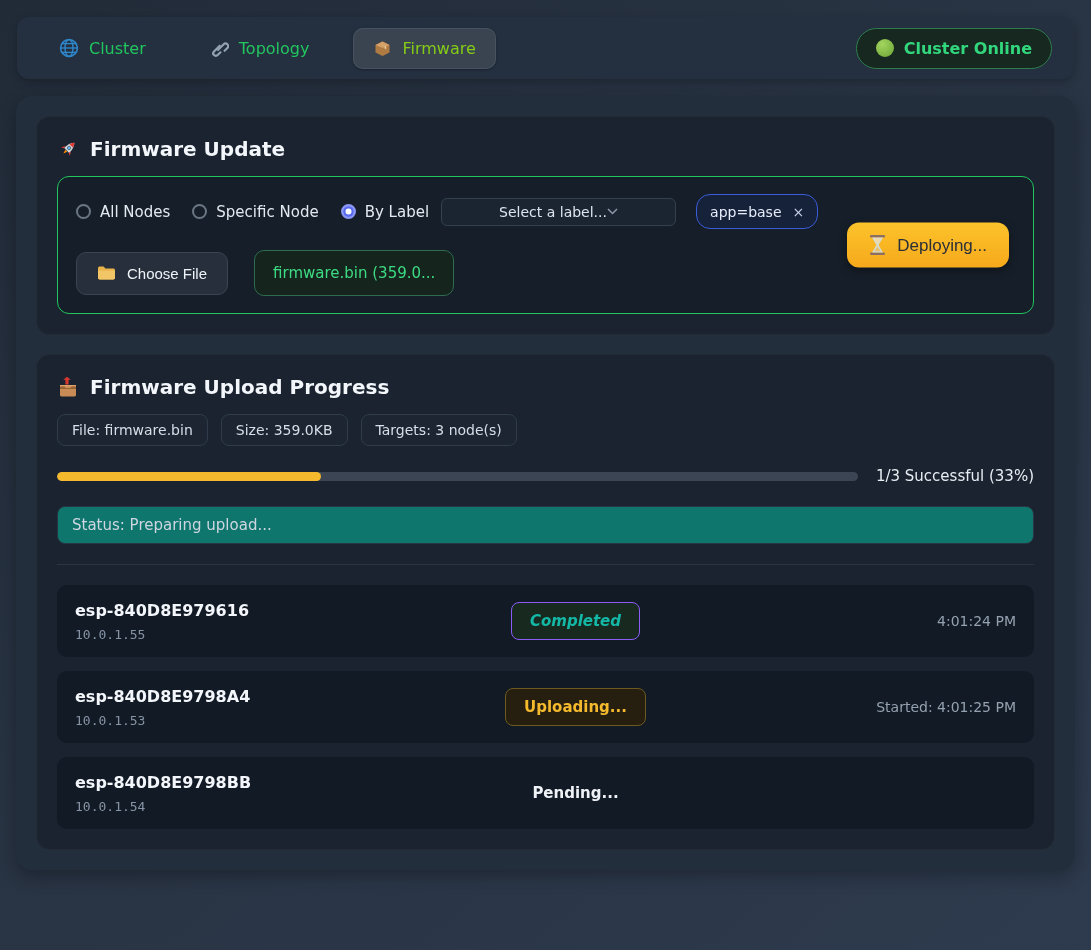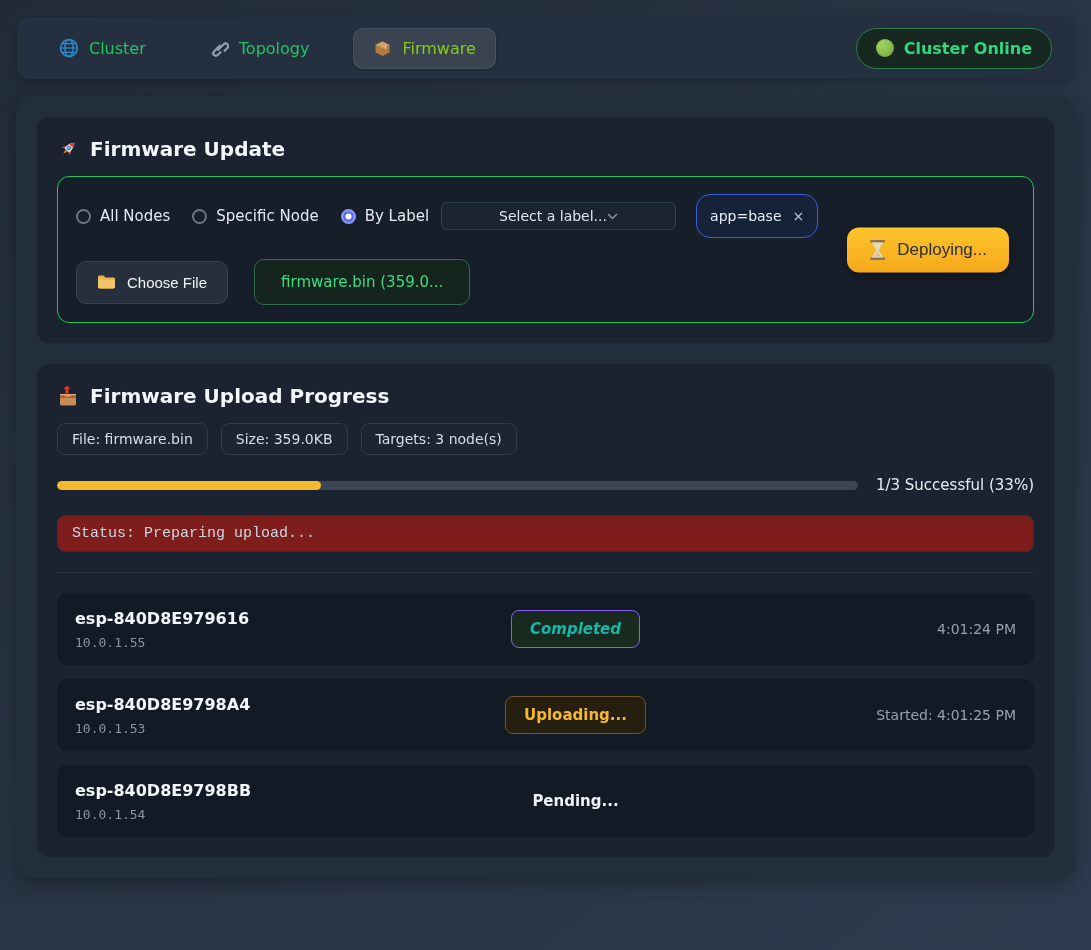--- a/index.html
+++ b/index.html
@@ -86,35 +86,35 @@
     box-shadow: inset 0 0 0 2.5px #5b6bf0, inset 0 0 0 8px #fff;
   }
   .select-box {
     width: 235px; height: 28px;
     background: #1b2532; border: 1px solid #33404f; border-radius: 6px;
     display: flex; align-items: center; justify-content: center;
     padding: 0 11px; margin-left: 12px;
     color: #dde4ed; font-size: 14px; cursor: pointer;
   }
   .chip {
-    height: 44px; margin-left: 20px;
+    height: 35px; margin-left: 20px;
     display: flex; align-items: center; gap: 11px;
     background: #16213a; border: 1px solid #3a5cd7; border-radius: 14px;
     padding: 0 13px; color: #e6ecf9; font-size: 14px;
   }
   .chip .x { color: #c7d2ea; cursor: pointer; font-size: 14px; }
   .btn-file {
     display: flex; align-items: center; gap: 11px;
     background: #262f3b; border: 1px solid #3a4552; border-radius: 10px;
     padding: 12px 20px; color: #f0f4f8; font-size: 15px; cursor: pointer;
   }
   .file-badge {
     margin-left: 26px;
     background: #15251e; border: 1px solid #2e6b4f; border-radius: 10px;
-    padding: 13px 26px; color: #3ddc84; font-size: 15px;
+    padding: 13px 18px; color: #3ddc84; font-size: 15px;
   }
   .btn-deploy {
     position: absolute; right: 24px; top: 50%; transform: translateY(-50%);
     display: flex; align-items: center; gap: 11px;
     background: linear-gradient(180deg, #fcc32b 0%, #f6a91b 100%);
     border: none; border-radius: 12px;
     padding: 12px 22px; color: #2b2f38; font-size: 17px; cursor: pointer;
     box-shadow: 0 3px 8px rgba(0,0,0,.35);
   }
 
@@ -122,22 +122,22 @@
   .meta-row { display: flex; gap: 13px; margin-bottom: 21px; }
   .meta-badge {
     background: #1c2531; border: 1px solid #303c4b; border-radius: 8px;
     padding: 7px 14px; color: #d7dee8; font-size: 14px;
   }
   .progress-row { display: flex; align-items: center; margin-bottom: 21px; }
   .track { flex: 1; height: 9px; background: #3c4553; border-radius: 5px; overflow: hidden; }
   .fill { height: 100%; background: #f5b92d; border-radius: 5px; width: 0; }
   .progress-label { margin-left: 18px; color: #e8edf3; font-size: 15px; white-space: nowrap; }
   .status-box {
-    background: #7f1d1d; border: 1px solid #2a3544; border-radius: 8px;
-    padding: 9px 14px; color: #cdd6e0; font-size: 15px; font-family: Liberation Mono, monospace;
+    background: #0f766e; border: 1px solid #2a3544; border-radius: 8px;
+    padding: 9px 14px; color: #cdd6e0; font-size: 15px;
   }
   .divider { border: none; border-top: 1px solid #2a3442; margin: 20px 0; }
 
   .node-row {
     display: grid; grid-template-columns: 260px 1fr 200px; align-items: center;
     background: #121a25; border-radius: 10px;
     padding: 13px 18px; min-height: 72px;
   }
   .node-row + .node-row { margin-top: 14px; }
   .node-name { font-weight: bold; font-size: 16px; color: #f3f6fa; }

